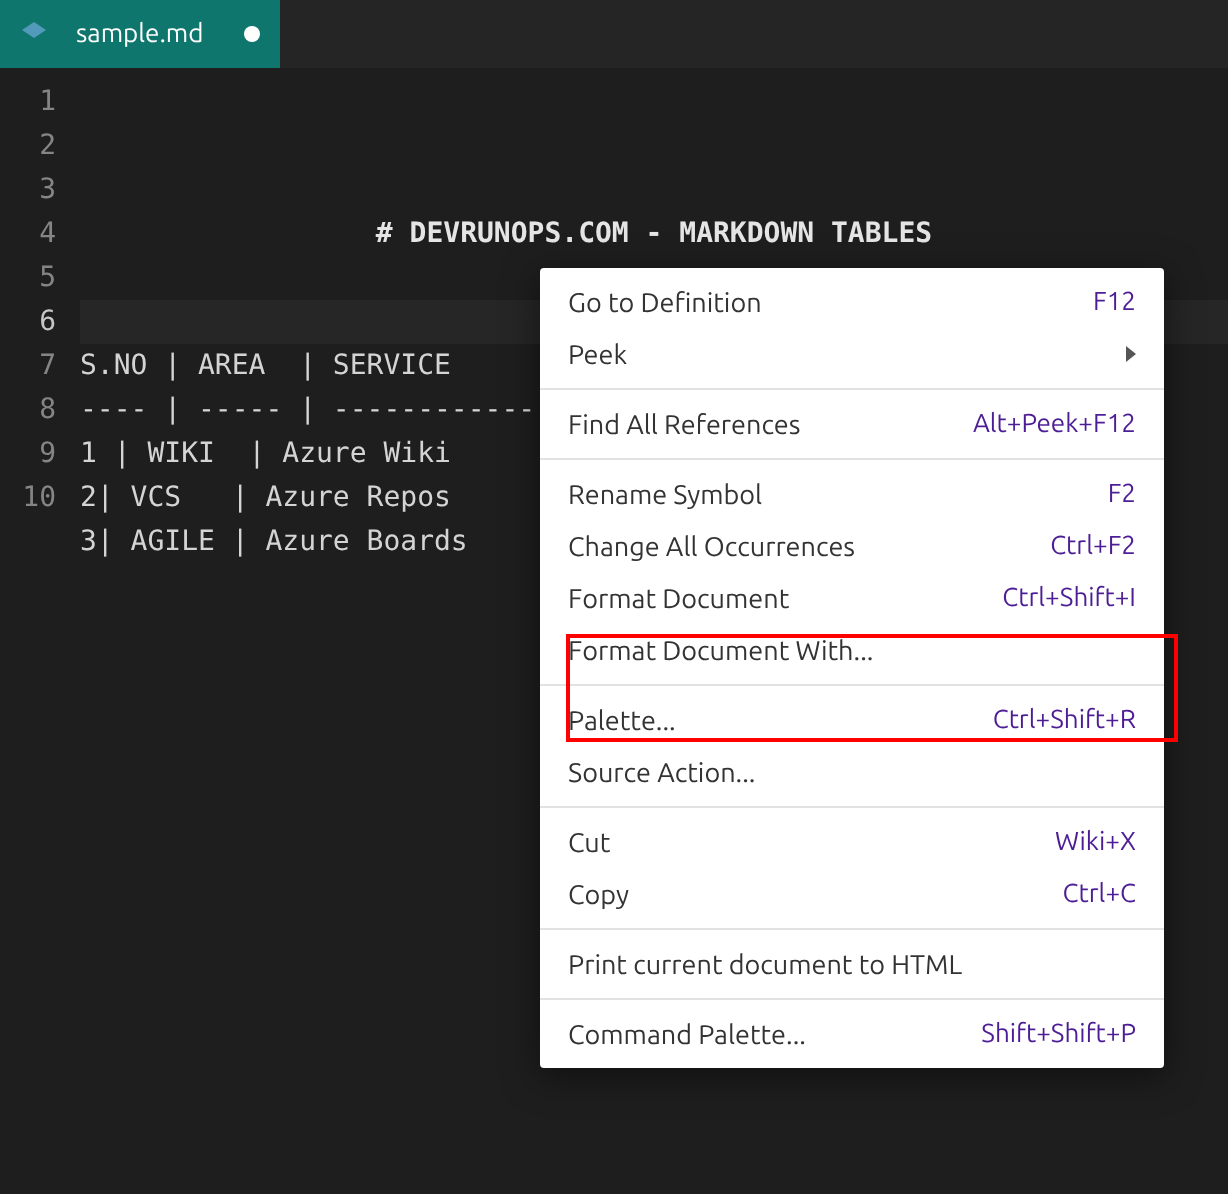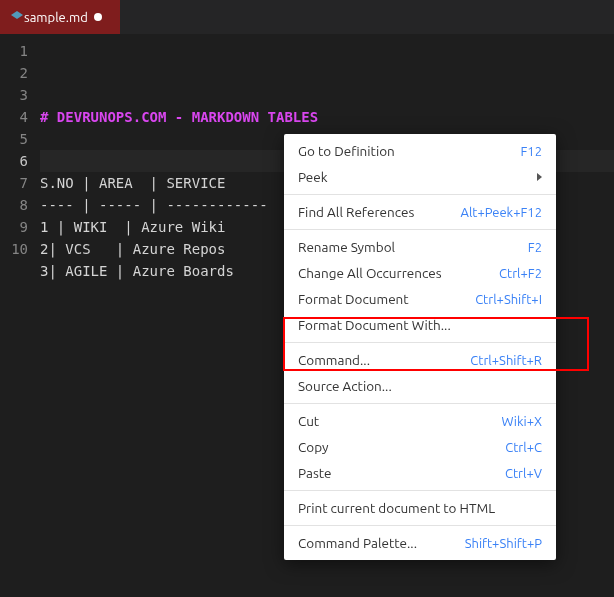--- a/index.html
+++ b/index.html
@@ -12,25 +12,25 @@
   color: #d4d4d4;
   font-size: 14px;
 }
 .tab-bar {
   background: #252526;
   height: 34px;
   display: flex;
   align-items: stretch;
 }
 .tab {
-  background: #7f1d1d;
+  background: #0f766e;
   display: flex;
   align-items: center;
   padding: 0 10px;
-  gap: 0;
+  gap: 14px;
   min-width: 120px;
 }
 .tab .file-icon { width: 14px; height: 14px; display: flex; align-items: center; justify-content: center; }
 .tab .label { color: #ffffff; font-size: 13px; }
 .tab .dirty { width: 8px; height: 8px; background: #ffffff; border-radius: 50%; margin-left: 6px; }
 .editor-area { display: flex; height: calc(100% - 34px); }
 .gutter {
   width: 40px;
   padding-top: 6px;
   text-align: right;
@@ -45,50 +45,50 @@
 .code {
   flex: 1;
   padding-top: 6px;
   font-family: "Consolas","Menlo",monospace;
   font-size: 14px;
   line-height: 22px;
   white-space: pre;
   position: relative;
 }
 .code-line { color: #d4d4d4; }
-.heading { color: #d946ef; font-weight: bold; }
+.heading { color: #e5e5e5; font-weight: bold; text-align: center; }
 .current-line-bg {
   position: absolute;
   left: 0; right: 0;
   height: 22px;
   top: calc(6px + 5 * 22px);
   background: rgba(255,255,255,0.04);
   pointer-events: none;
 }
 .context-menu {
   position: absolute;
-  left: 284px;
+  left: 270px;
   top: 134px;
-  width: 272px;
+  width: 312px;
   background: #ffffff;
   color: #333333;
   border-radius: 2px;
   box-shadow: 0 4px 18px rgba(0,0,0,0.5);
   padding: 4px 0;
   font-size: 13.5px;
 }
 .menu-item {
   display: flex;
   justify-content: space-between;
   align-items: center;
   padding: 4px 14px;
   height: 26px;
   cursor: pointer;
 }
-.menu-item .shortcut { color: #3b82f6; font-size: 13px; }
+.menu-item .shortcut { color: #4c1d95; font-size: 13px; }
 .menu-sep {
   height: 1px;
   background: #e2e2e2;
   margin: 4px 0;
 }
 .submenu-arrow {
   width: 0; height: 0;
   border-top: 4px solid transparent;
   border-bottom: 4px solid transparent;
   border-left: 5px solid #555;
@@ -162,40 +162,36 @@
     <div class="menu-item">
       <span>Format Document</span>
       <span class="shortcut">Ctrl+Shift+I</span>
     </div>
     <div class="menu-item">
       <span>Format Document With...</span>
       <span class="shortcut"></span>
     </div>
     <div class="menu-sep"></div>
     <div class="menu-item">
-      <span>Command...</span>
+      <span>Palette...</span>
       <span class="shortcut">Ctrl+Shift+R</span>
     </div>
     <div class="menu-item">
       <span>Source Action...</span>
       <span class="shortcut"></span>
     </div>
     <div class="menu-sep"></div>
     <div class="menu-item">
       <span>Cut</span>
       <span class="shortcut">Wiki+X</span>
     </div>
     <div class="menu-item">
       <span>Copy</span>
       <span class="shortcut">Ctrl+C</span>
     </div>
-    <div class="menu-item">
-      <span>Paste</span>
-      <span class="shortcut">Ctrl+V</span>
-    </div>
     <div class="menu-sep"></div>
     <div class="menu-item">
       <span>Print current document to HTML</span>
       <span class="shortcut"></span>
     </div>
     <div class="menu-sep"></div>
     <div class="menu-item">
       <span>Command Palette...</span>
       <span class="shortcut">Shift+Shift+P</span>
     </div>

